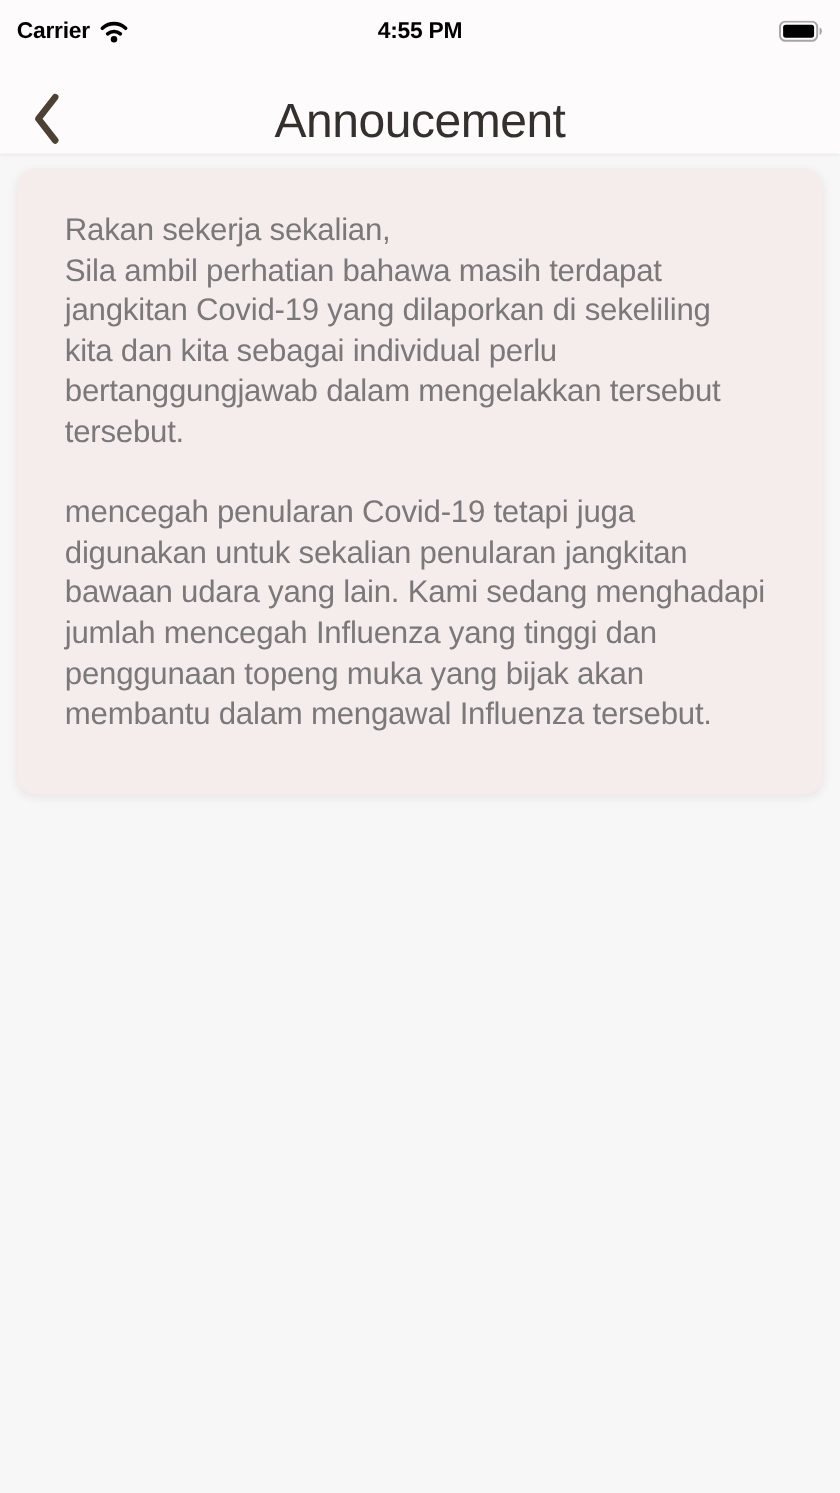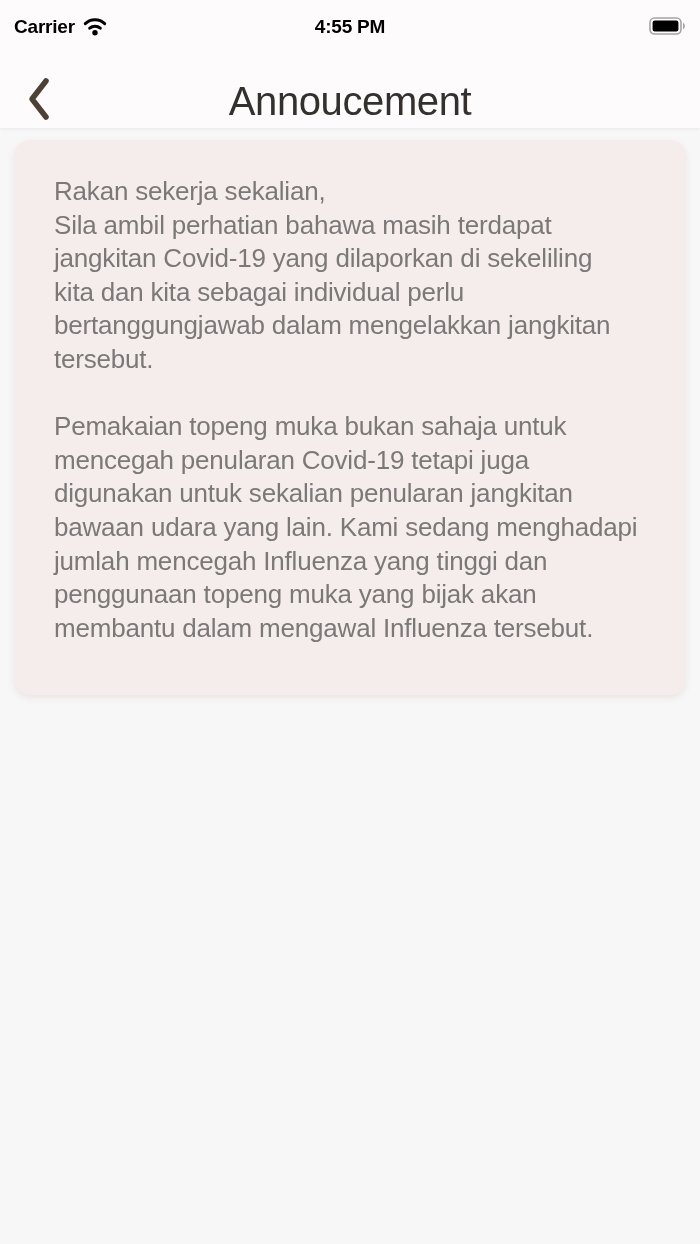--- a/index.html
+++ b/index.html
@@ -117,24 +117,23 @@
     </div>
 
   </div>
 
   <div class="card">
     <div class="card-body">
         <div class="body-line">Rakan sekerja sekalian,</div>
         <div class="body-line">Sila ambil perhatian bahawa masih terdapat</div>
         <div class="body-line">jangkitan Covid-19 yang dilaporkan di sekeliling</div>
         <div class="body-line">kita dan kita sebagai individual perlu</div>
-        <div class="body-line">bertanggungjawab dalam mengelakkan jangkitan</div>
+        <div class="body-line">bertanggungjawab dalam mengelakkan tersebut</div>
         <div class="body-line">tersebut.</div>
         <div class="body-line">&nbsp;</div>
-        <div class="body-line">Pemakaian topeng muka bukan sahaja untuk</div>
         <div class="body-line">mencegah penularan Covid-19 tetapi juga</div>
         <div class="body-line">digunakan untuk sekalian penularan jangkitan</div>
         <div class="body-line">bawaan udara yang lain. Kami sedang menghadapi</div>
         <div class="body-line">jumlah mencegah Influenza yang tinggi dan</div>
         <div class="body-line">penggunaan topeng muka yang bijak akan</div>
         <div class="body-line">membantu dalam mengawal Influenza tersebut.</div>
       </div>
   </div>
 
 </div>

